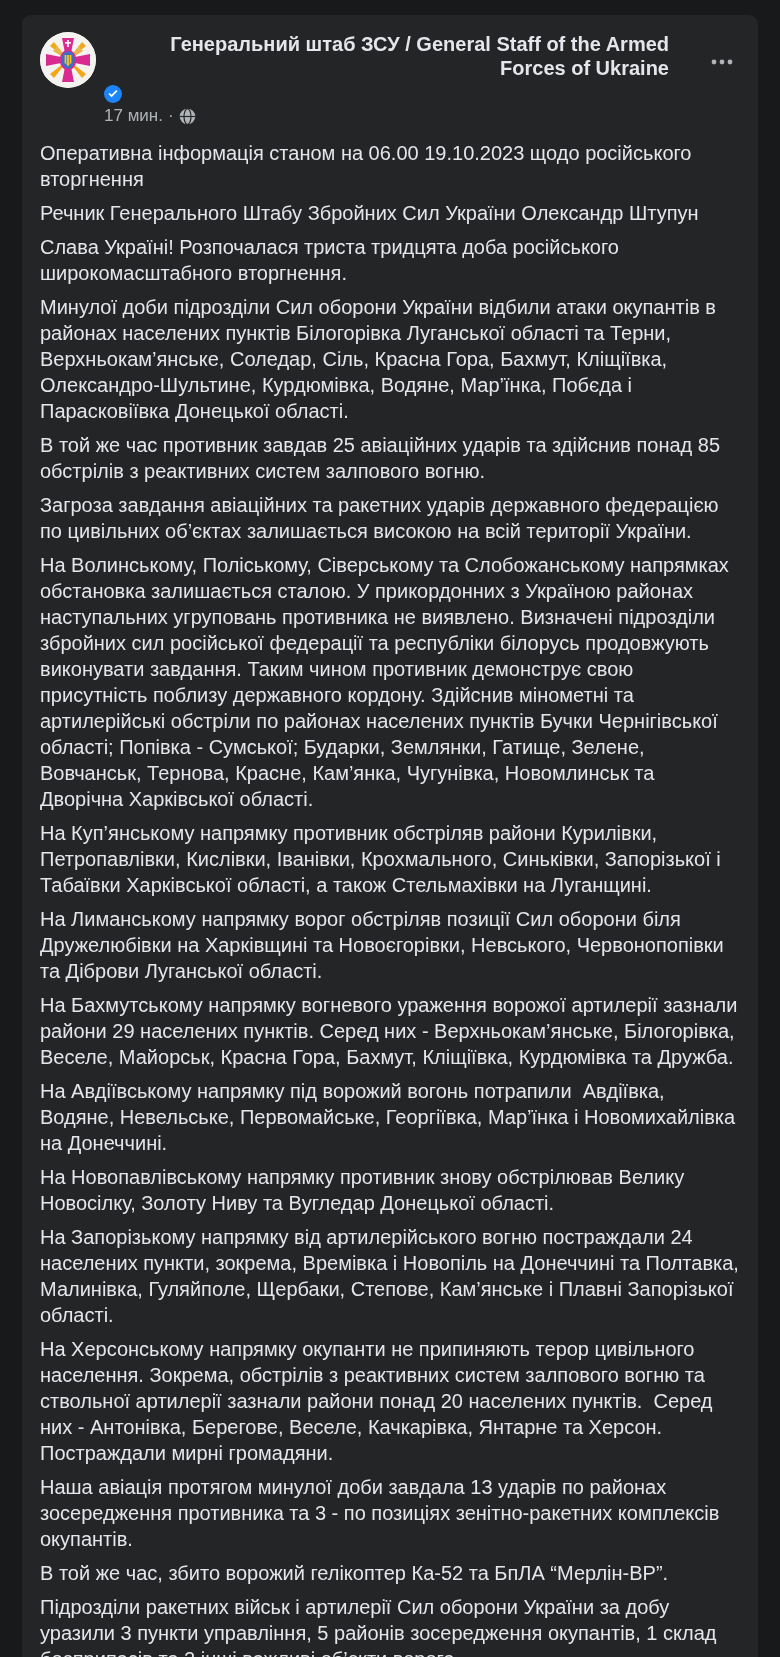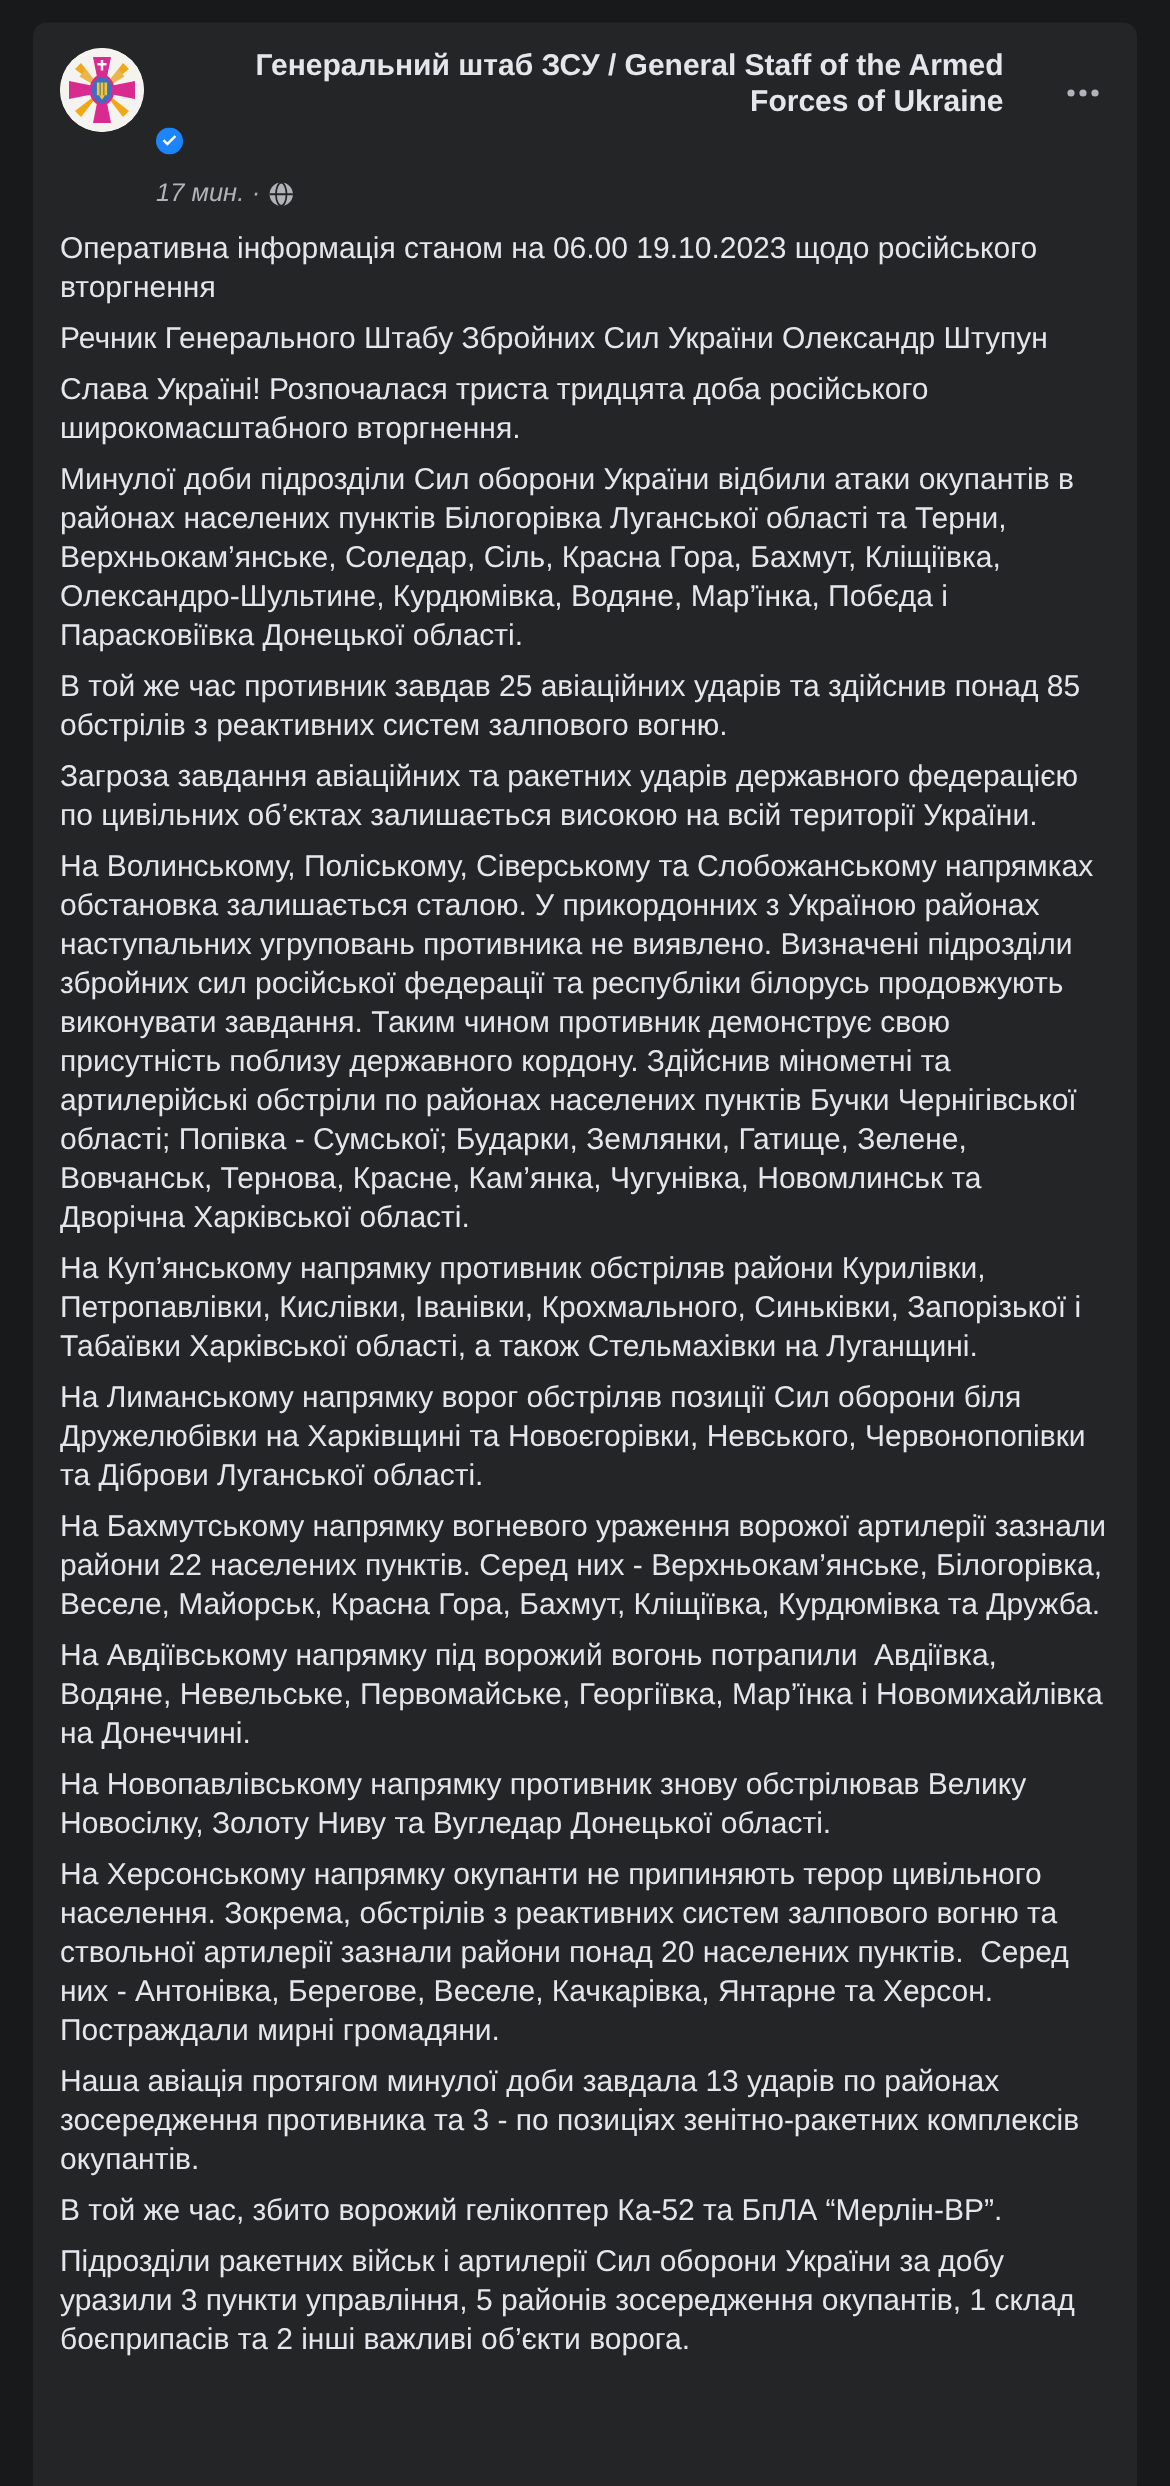--- a/index.html
+++ b/index.html
@@ -49,28 +49,27 @@
     cursor: pointer;
     text-align: right;
   }
   .badge-row {
     margin-top: 5px;
     height: 18px;
     display: flex;
     align-items: center;
   }
   .meta-row {
-    margin-top: 16px;
+    margin-top: 3px;
     display: flex;
     align-items: center;
     gap: 5px;
     color: #b0b3b8;
     font-size: 17px;
     line-height: 20px;
-    font-style: italic;
   }
   .meta-row .timestamp { cursor: pointer; }
   .more-button {
     margin-left: auto;
     margin-top: 12px;
     width: 36px;
     height: 36px;
     display: flex;
     align-items: center;
     justify-content: center;
@@ -153,21 +152,22 @@
   <div class="post-body">
       <div class="post-paragraph">Оперативна інформація станом на 06.00 19.10.2023 щодо російського вторгнення</div>
       <div class="post-paragraph">Речник Генерального Штабу Збройних Сил України Олександр Штупун</div>
       <div class="post-paragraph">Слава Україні! Розпочалася триста тридцята доба російського широкомасштабного вторгнення.</div>
       <div class="post-paragraph">Минулої доби підрозділи Сил оборони України відбили атаки окупантів в районах населених пунктів Білогорівка Луганської області та Терни, Верхньокам’янське, Соледар, Сіль, Красна Гора, Бахмут, Кліщіївка, Олександро-Шультине, Курдюмівка, Водяне, Мар’їнка, Побєда і Парасковіївка Донецької області.</div>
       <div class="post-paragraph">В той же час противник завдав 25 авіаційних ударів та здійснив понад 85 обстрілів з реактивних систем залпового вогню.</div>
       <div class="post-paragraph">Загроза завдання авіаційних та ракетних ударів державного федерацією по цивільних об’єктах залишається високою на всій території України.</div>
       <div class="post-paragraph">На Волинському, Поліському, Сіверському та Слобожанському напрямках обстановка залишається сталою. У прикордонних з Україною районах наступальних угруповань противника не виявлено. Визначені підрозділи збройних сил російської федерації та республіки білорусь продовжують виконувати завдання. Таким чином противник демонструє свою присутність поблизу державного кордону. Здійснив мінометні та артилерійські обстріли по районах населених пунктів Бучки Чернігівської області; Попівка - Сумської; Бударки, Землянки, Гатище, Зелене, Вовчанськ, Тернова, Красне, Кам’янка, Чугунівка, Новомлинськ та Дворічна Харківської області.</div>
       <div class="post-paragraph">На Куп’янському напрямку противник обстріляв райони Курилівки, Петропавлівки, Кислівки, Іванівки, Крохмального, Синьківки, Запорізької і Табаївки Харківської області, а також Стельмахівки на Луганщині.</div>
       <div class="post-paragraph">На Лиманському напрямку ворог обстріляв позиції Сил оборони біля Дружелюбівки на Харківщині та Новоєгорівки, Невського, Червонопопівки та Діброви Луганської області.</div>
-      <div class="post-paragraph">На Бахмутському напрямку вогневого ураження ворожої артилерії зазнали райони 22 населених пунктів. Серед них - Верхньокам’янське, Білогорівка, Веселе, Майорськ, Красна Гора, Бахмут, Кліщіївка, Курдюмівка та Дружба.</div>
+      <div class="post-paragraph">На Бахмутському напрямку вогневого ураження ворожої артилерії зазнали райони 29 населених пунктів. Серед них - Верхньокам’янське, Білогорівка, Веселе, Майорськ, Красна Гора, Бахмут, Кліщіївка, Курдюмівка та Дружба.</div>
       <div class="post-paragraph">На Авдіївському напрямку під ворожий вогонь потрапили  Авдіївка, Водяне, Невельське, Первомайське, Георгіївка, Мар’їнка і Новомихайлівка на Донеччині.</div>
       <div class="post-paragraph">На Новопавлівському напрямку противник знову обстрілював Велику Новосілку, Золоту Ниву та Вугледар Донецької області.</div>
+      <div class="post-paragraph">На Запорізькому напрямку від артилерійського вогню постраждали 24 населених пункти, зокрема, Времівка і Новопіль на Донеччині та Полтавка, Малинівка, Гуляйполе, Щербаки, Степове, Кам’янське і Плавні Запорізької області.</div>
       <div class="post-paragraph">На Херсонському напрямку окупанти не припиняють терор цивільного населення. Зокрема, обстрілів з реактивних систем залпового вогню та ствольної артилерії зазнали райони понад 20 населених пунктів.  Серед них - Антонівка, Берегове, Веселе, Качкарівка, Янтарне та Херсон. Постраждали мирні громадяни.</div>
       <div class="post-paragraph">Наша авіація протягом минулої доби завдала 13 ударів по районах зосередження противника та 3 - по позиціях зенітно-ракетних комплексів окупантів.</div>
       <div class="post-paragraph">В той же час, збито ворожий гелікоптер Ка-52 та БпЛА “Мерлін-ВР”.</div>
       <div class="post-paragraph">Підрозділи ракетних військ і артилерії Сил оборони України за добу уразили 3 пункти управління, 5 районів зосередження окупантів, 1 склад боєприпасів та 2 інші важливі об’єкти ворога.</div>
     </div>
 </div>
 
 </body></html>

